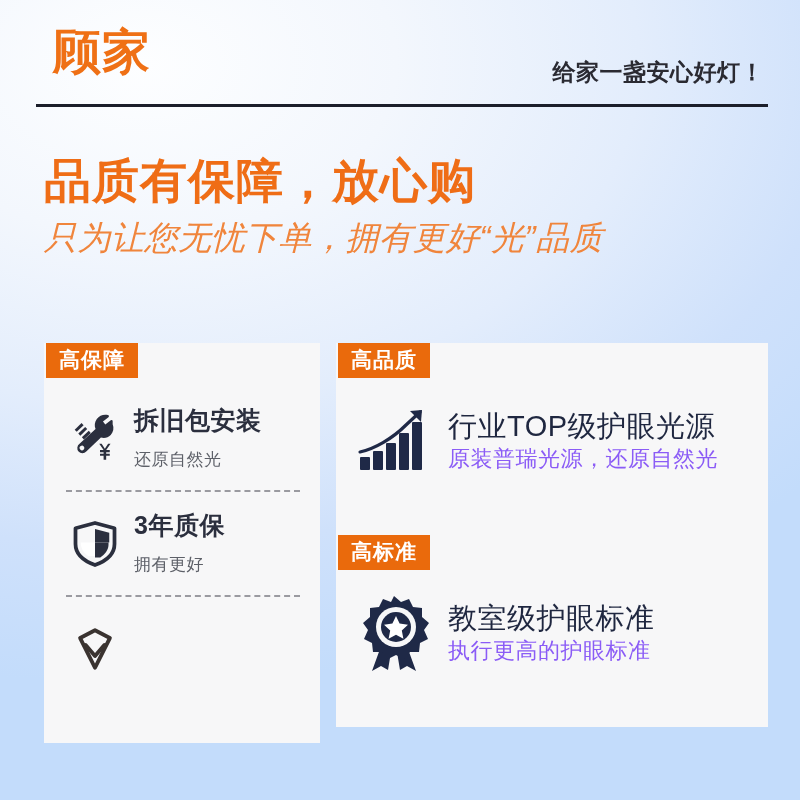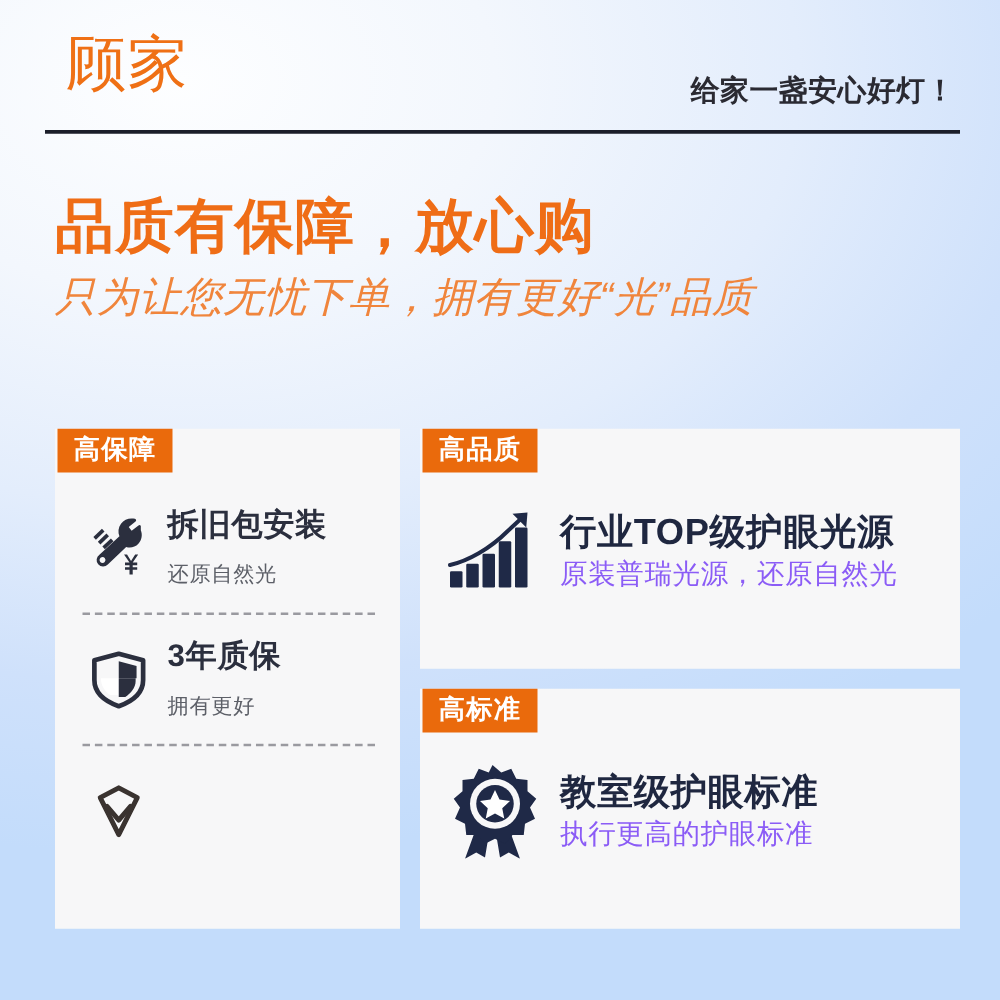--- a/index.html
+++ b/index.html
@@ -27,21 +27,21 @@
     left: 36px;
     top: 28px;
     width: 732px;
     height: 80px;
   }
   #brand {
     position: absolute;
     left: 17px;
     top: 0px;
     font-size: 48px;
-    font-weight: normal;
+    font-weight: bold;
     color: #ef7015;
     letter-spacing: 1px;
     line-height: 1;
     white-space: nowrap;
   }
   #slogan {
     position: absolute;
     right: 4px;
     top: 29px;
     font-size: 23px;
@@ -92,21 +92,21 @@
     width: 724px;
     height: 438px;
     display: flex;
     gap: 16px;
   }
   .col {
     display: flex;
     flex-direction: column;
   }
   .col-left { width: 276px; }
-  .col-right { width: 432px; gap: 16px; }
+  .col-right { width: 432px; gap: 0; }
 
   .card {
     position: relative;
     background: #f7f7f8;
   }
   .card-left { height: 400px; }
   .card-q  { height: 192px; }
   .card-s  { height: 192px; }
 
   .badge {
@@ -183,21 +183,21 @@
     width: 72px;
     height: 72px;
     flex: 0 0 72px;
     display: flex;
     align-items: center;
     justify-content: center;
   }
   .rrow .txt { display: flex; flex-direction: column; gap: 5px; }
   .rrow .t1 {
     font-size: 29px;
-    font-weight: bold;
+    font-weight: normal;
     color: #1f2740;
     letter-spacing: 0.5px;
     line-height: 1.12;
     white-space: nowrap;
   }
   .rrow .t2 {
     font-size: 22px;
     color: #8b5cf6;
     letter-spacing: 0.5px;
     line-height: 1.12;

